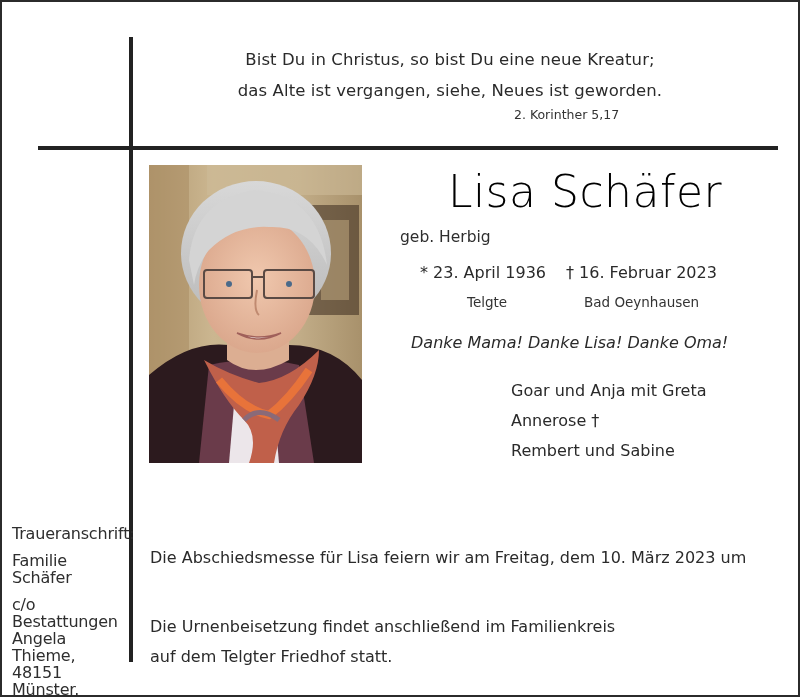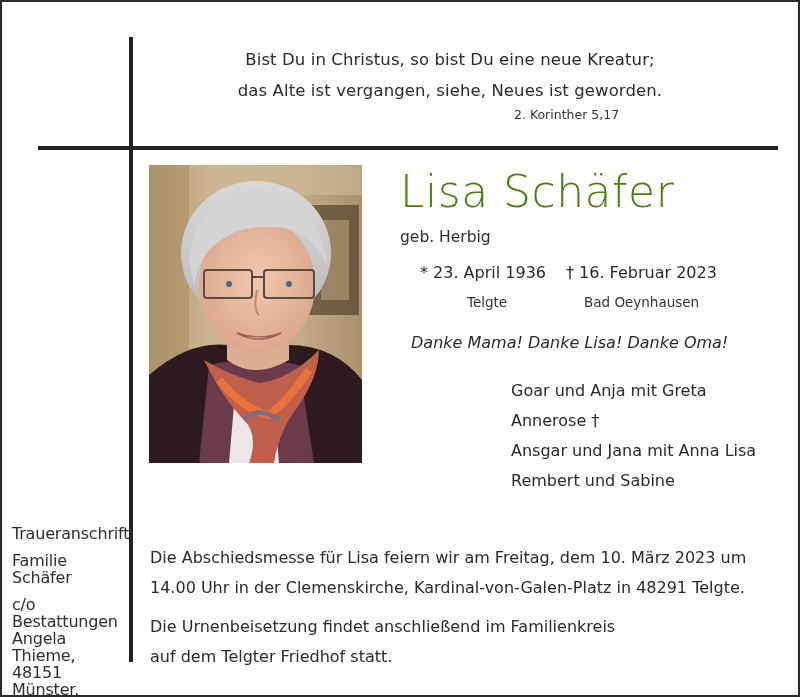--- a/index.html
+++ b/index.html
@@ -3,21 +3,21 @@
 <meta charset="utf-8">
 <style>
   html, body { margin: 0; padding: 0; background: #ffffff; }
   body { width: 800px; height: 697px; position: relative; overflow: hidden; font-family: "DejaVu Sans", sans-serif; color: #2a2a2a; }
   .frame { position: absolute; left: 0; top: 0; width: 796px; height: 693px; border: 2px solid #2b2b2b; background: #fff; }
   .cross-v { position: absolute; left: 129px; top: 37px; width: 4px; height: 625px; background: #222; }
   .cross-h { position: absolute; left: 38px; top: 146px; width: 740px; height: 4px; background: #222; }
   .verse { position: absolute; left: 200px; top: 44px; width: 500px; text-align: center; font-size: 16.5px; line-height: 31px; color: #2a2a2a; letter-spacing: 0.1px; }
   .verse-ref { position: absolute; left: 514px; top: 107px; font-size: 12.5px; color: #333; }
   .photo { position: absolute; left: 149px; top: 165px; width: 213px; height: 298px; overflow: hidden; background: #b49c78; }
-  .name { position: absolute; left: 400px; top: 162px; width: 370px; text-align: left; font-size: 44px; font-weight: 300; color: #4d7c0f; letter-spacing: 0.5px; line-height: 60px; }
+  .name { position: absolute; left: 400px; top: 162px; width: 370px; text-align: center; font-size: 44px; font-weight: 300; color: #000000; letter-spacing: 0.5px; line-height: 60px; }
   .maiden { position: absolute; left: 400px; top: 228px; width: 370px; text-align: left; font-size: 15.5px; color: #2e2e2e; }
   .dates { position: absolute; top: 263px; font-size: 16px; color: #2a2a2a; }
   .birth-date { left: 420px; }
   .death-date { left: 566px; }
   .place { position: absolute; top: 294px; font-size: 13.5px; color: #333; }
   .birth-place { left: 467px; }
   .death-place { left: 584px; }
   .thanks { position: absolute; left: 411px; top: 333px; font-size: 16px; color: #2a2a2a; font-style: italic; }
   .mourners { position: absolute; left: 511px; top: 376px; font-size: 16px; line-height: 30px; color: #2a2a2a; }
   .mourners div { white-space: nowrap; }
@@ -95,33 +95,31 @@
 <div class="dates birth-date">* 23. April 1936</div>
 <div class="dates death-date">† 16. Februar 2023</div>
 <div class="place birth-place">Telgte</div>
 <div class="place death-place">Bad Oeynhausen</div>
 
 <div class="thanks">Danke Mama! Danke Lisa! Danke Oma!</div>
 
 <div class="mourners">
   <div>Goar und Anja mit Greta</div>
   <div>Annerose †</div>
-  <div>Ansgar und Jana mit Anna Lisa</div>
   <div>Rembert und Sabine</div>
 </div>
 
 <div class="address">
   <div class="gap">Traueranschrift:</div>
   <div class="gap">Familie Schäfer</div>
   <div>c/o Bestattungen</div>
   <div>Angela Thieme,</div>
   <div>48151 Münster.</div>
 </div>
 
 <div class="service">
   <div>Die Abschiedsmesse für Lisa feiern wir am Freitag, dem 10. März 2023 um</div>
-  <div>14.00 Uhr in der Clemenskirche, Kardinal-von-Galen-Platz in 48291 Telgte.</div>
 </div>
 
 <div class="burial">
   <div>Die Urnenbeisetzung findet anschließend im Familienkreis</div>
   <div>auf dem Telgter Friedhof statt.</div>
 </div>
 
 </body></html>

